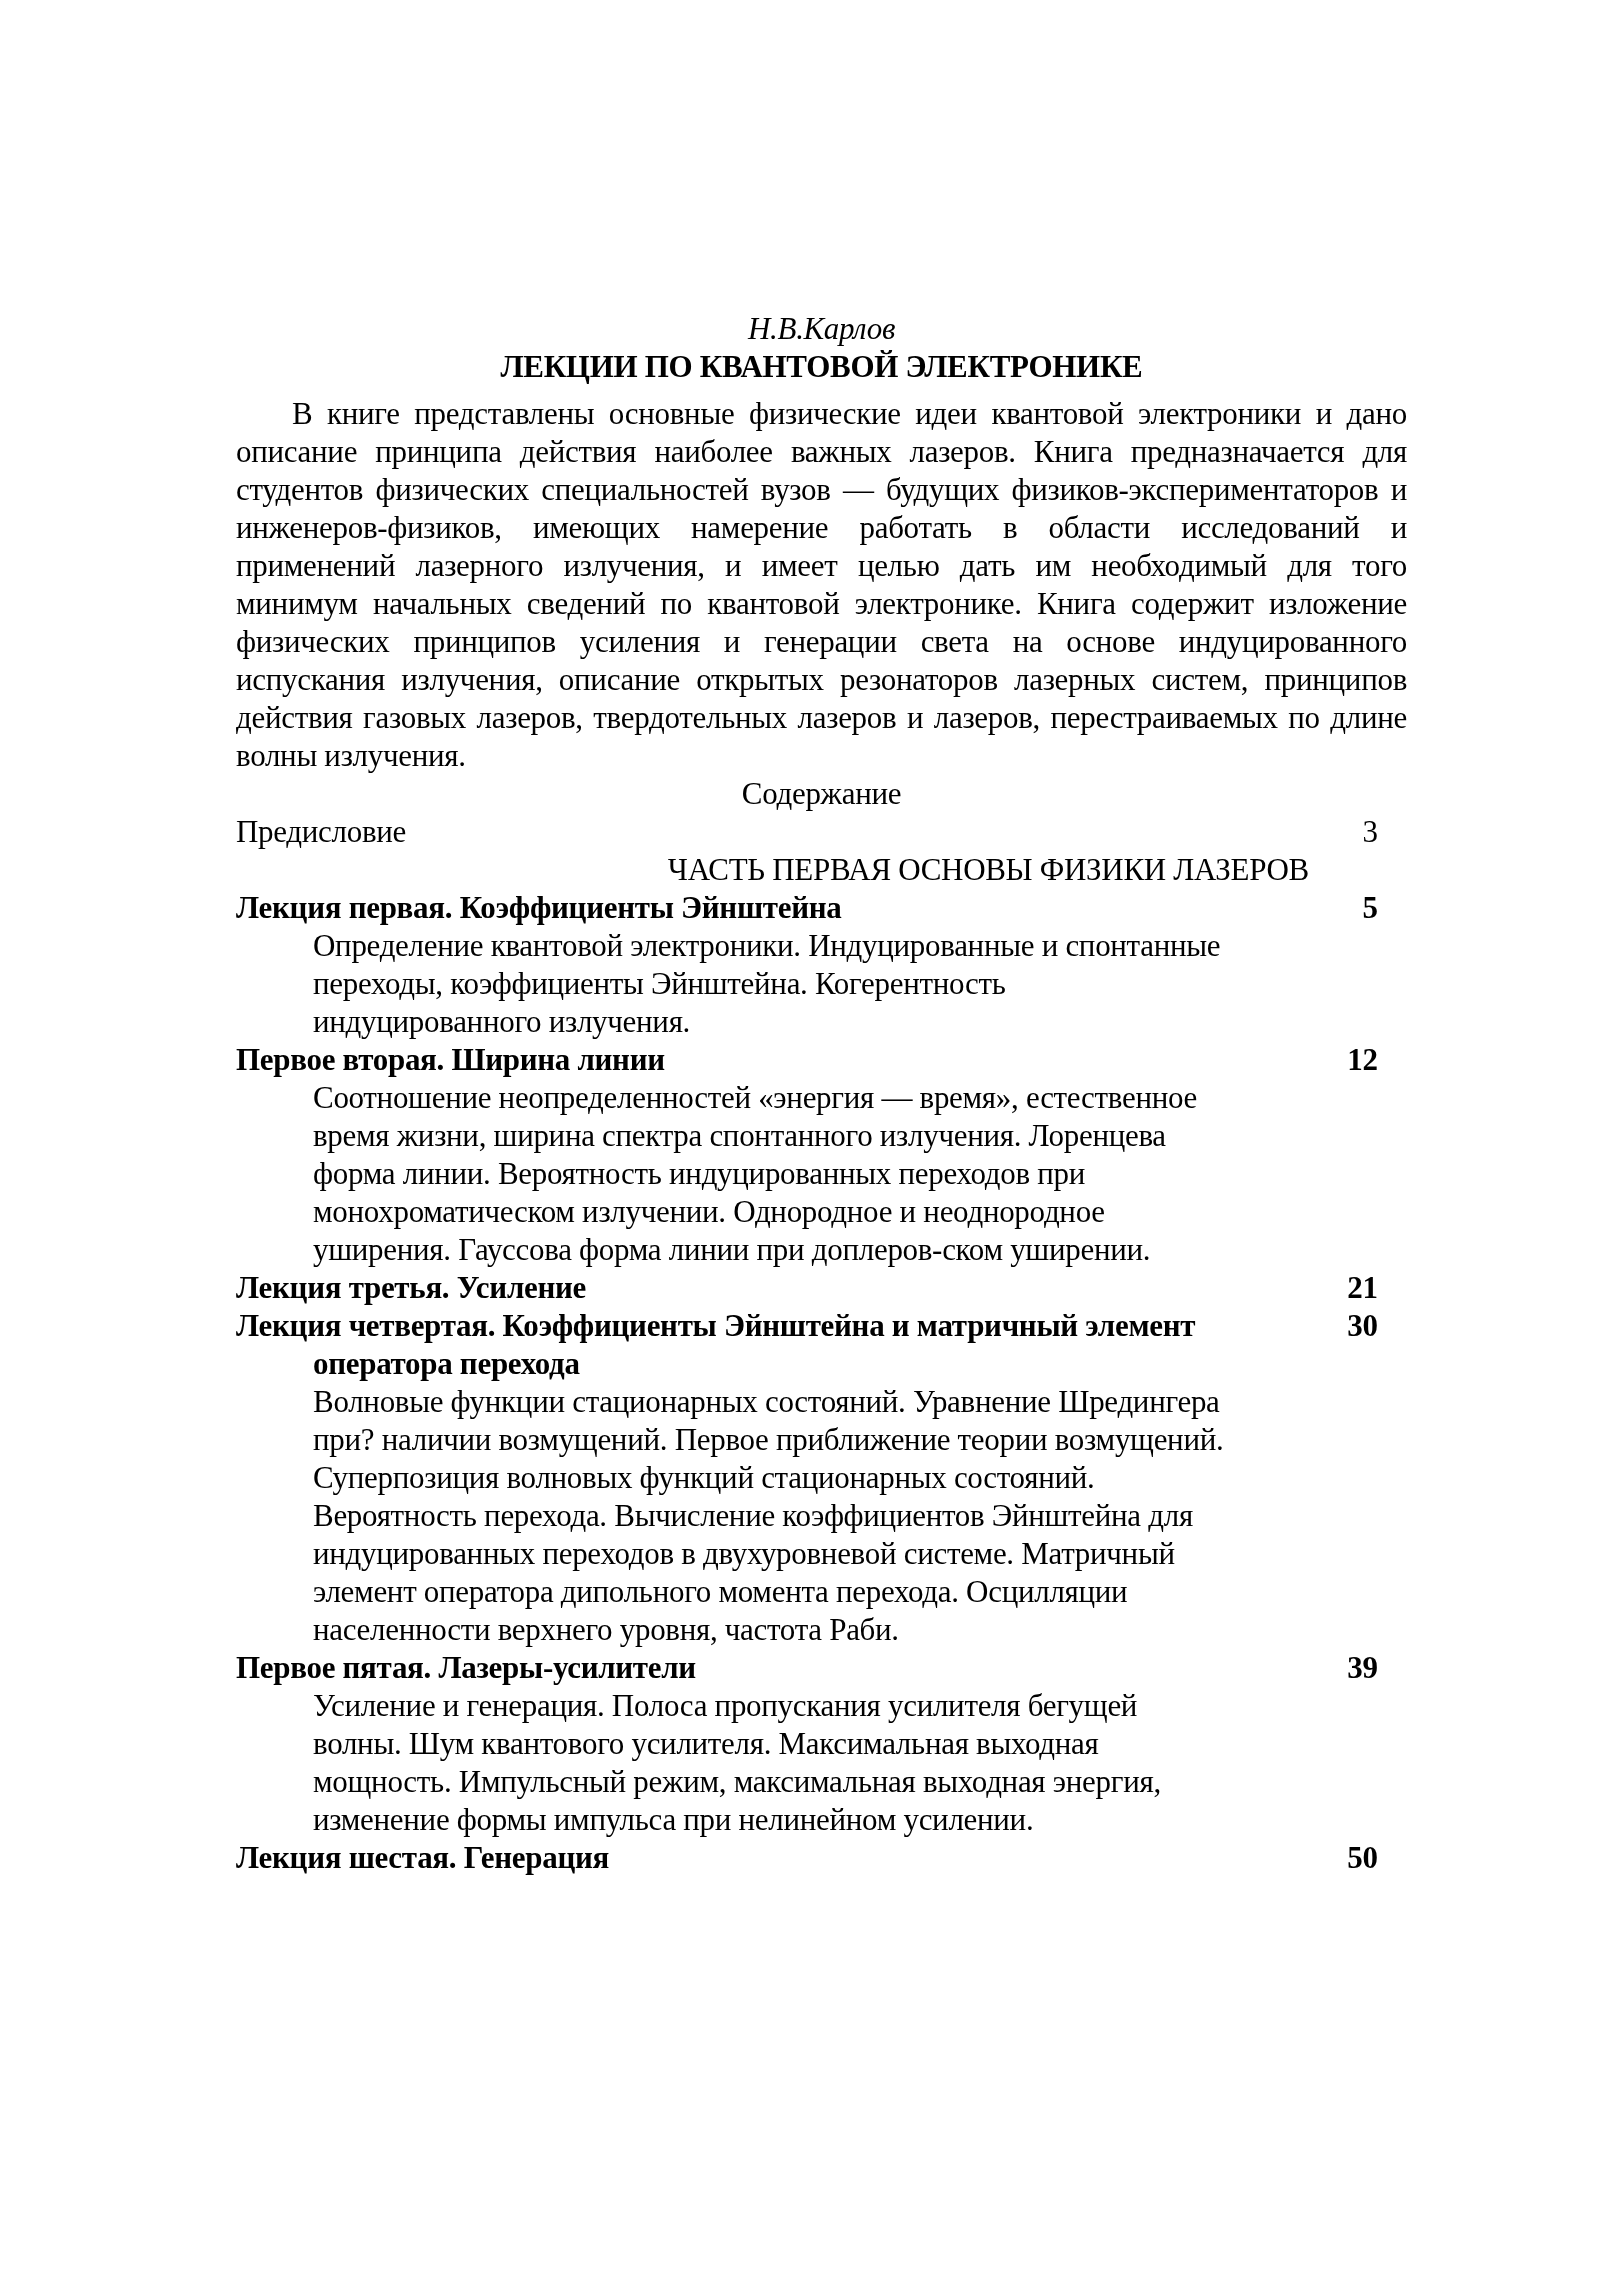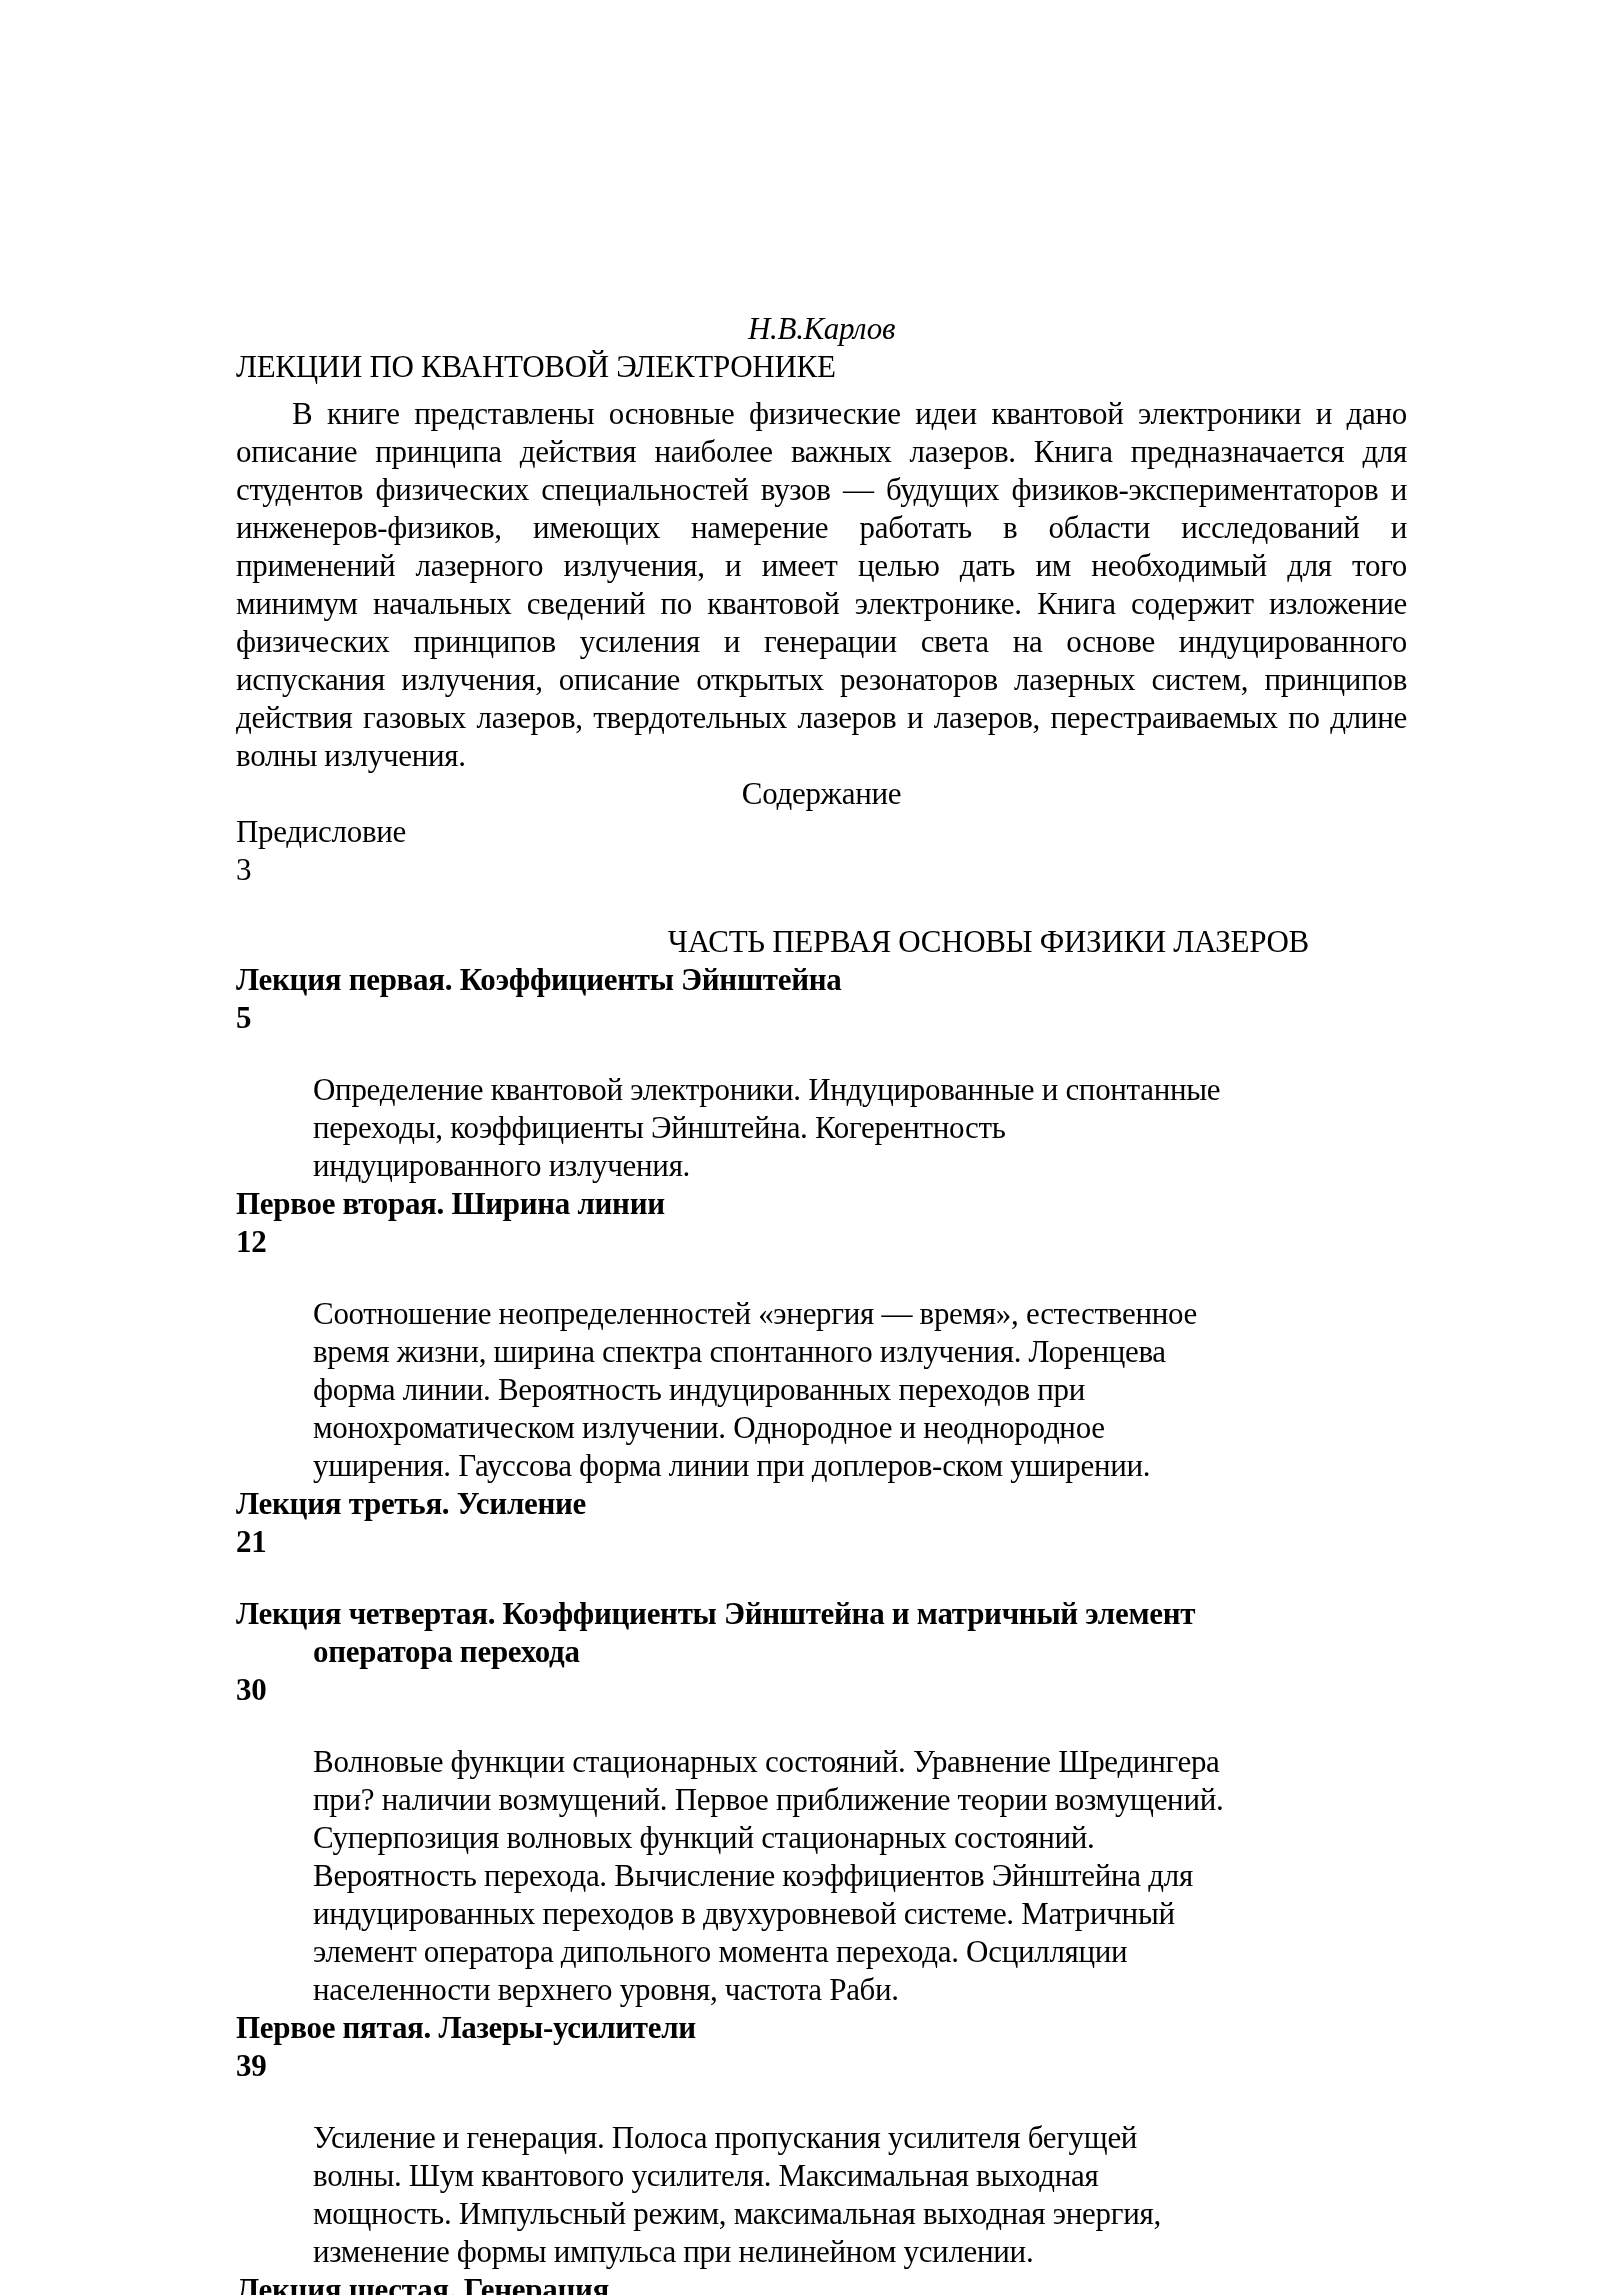--- a/index.html
+++ b/index.html
@@ -19,36 +19,35 @@
     width: 1171px;
     font-size: 31px;
     line-height: 38px;
     letter-spacing: -0.3px;
   }
   .author-line {
     text-align: center;
     font-style: italic;
   }
   .book-title {
-    text-align: left;
-    font-weight: normal;
+    text-align: center;
+    font-weight: bold;
   }
   .abstract {
     margin-top: 9.2px;
     text-align: justify;
     text-indent: 56px;
   }
   .contents-heading {
     text-align: center;
   }
   .toc-row {
     display: flex;
     align-items: flex-start;
     padding-right: 29.4px;
-    flex-direction: column;
   }
   .toc-label {
     flex: 1 1 auto;
     white-space: pre-line;
     padding-left: 77px;
     text-indent: -77px;
   }
   .toc-page {
     flex: 0 0 72px;
     text-align: right;

